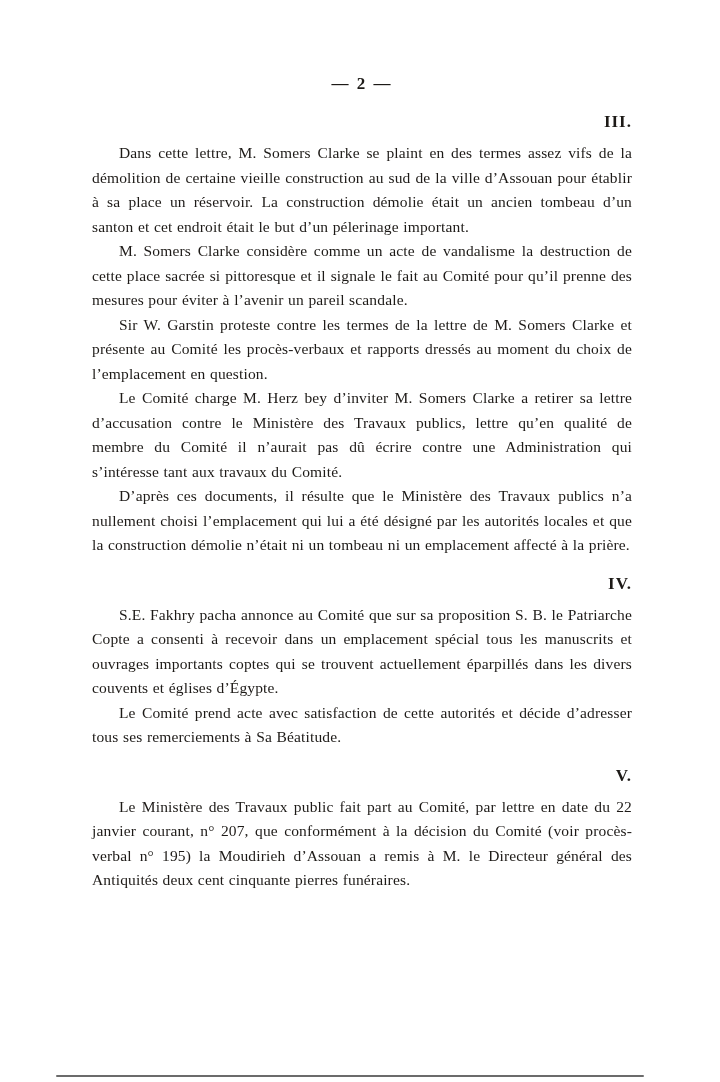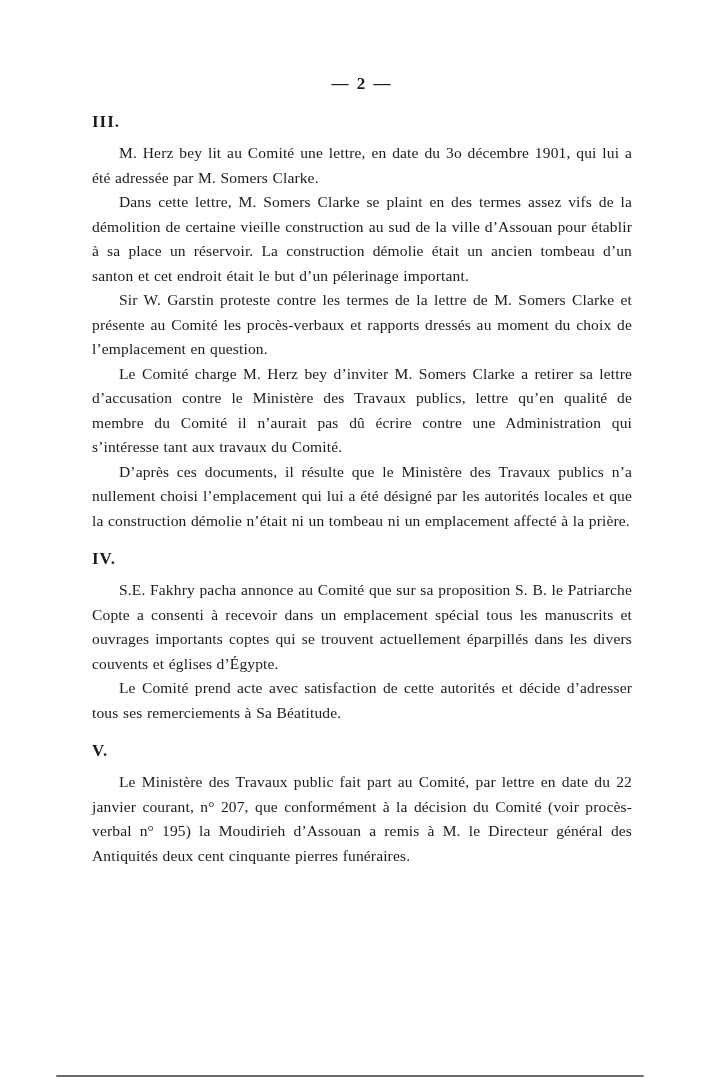--- a/index.html
+++ b/index.html
@@ -27,21 +27,21 @@
     font-size: 17px;
     font-weight: bold;
     letter-spacing: 2px;
     line-height: 24px;
     margin-bottom: 10px;
   }
   .doc-section {
     margin: 0;
   }
   .section-heading {
-    text-align: left;
+    text-align: right;
     font-size: 17px;
     font-weight: bold;
     line-height: 24px;
     margin: 14px 0 7px 0;
     letter-spacing: 1px;
   }
   p.body-par {
     margin: 0;
     font-size: 15.5px;
     line-height: 24.5px;
@@ -62,22 +62,22 @@
 </style>
 </head>
 <body>
 
 <div class="page">
 
   <div class="page-number">— 2 —</div>
 
   <section class="doc-section">
     <h2 class="section-heading">III.</h2>
-    <p class="body-par">M. Herz bey lit au Comité une lettre, en date du 3o décembre 1901, qui lui a été adressée par M. Somers Clarke.</p>
     <p class="body-par">Dans cette lettre, M. Somers Clarke se plaint en des termes assez vifs de la démolition de certaine vieille construction au sud de la ville d’Assouan pour établir à sa place un réservoir. La construction démolie était un ancien tombeau d’un santon et cet endroit était le but d’un pélerinage important.</p>
+    <p class="body-par">M. Somers Clarke considère comme un acte de vandalisme la destruction de cette place sacrée si pittoresque et il signale le fait au Comité pour qu’il prenne des mesures pour éviter à l’avenir un pareil scandale.</p>
     <p class="body-par">Sir W. Garstin proteste contre les termes de la lettre de M. Somers Clarke et présente au Comité les procès-verbaux et rapports dressés au moment du choix de l’emplacement en question.</p>
     <p class="body-par">Le Comité charge M. Herz bey d’inviter M. Somers Clarke a retirer sa lettre d’accusation contre le Ministère des Travaux publics, lettre qu’en qualité de membre du Comité il n’aurait pas dû écrire contre une Administration qui s’intéresse tant aux travaux du Comité.</p>
     <p class="body-par">D’après ces documents, il résulte que le Ministère des Travaux publics n’a nullement choisi l’emplacement qui lui a été désigné par les autorités locales et que la construction démolie n’était ni un tombeau ni un emplacement affecté à la prière.</p>
   </section>
 
   <section class="doc-section">
     <h2 class="section-heading">IV.</h2>
     <p class="body-par">S.E. Fakhry pacha annonce au Comité que sur sa proposition S. B. le Patriarche Copte a consenti à recevoir dans un emplacement spécial tous les manuscrits et ouvrages importants coptes qui se trouvent actuellement éparpillés dans les divers couvents et églises d’Égypte.</p>
     <p class="body-par">Le Comité prend acte avec satisfaction de cette autorités et décide d’adresser tous ses remerciements à Sa Béatitude.</p>
   </section>

